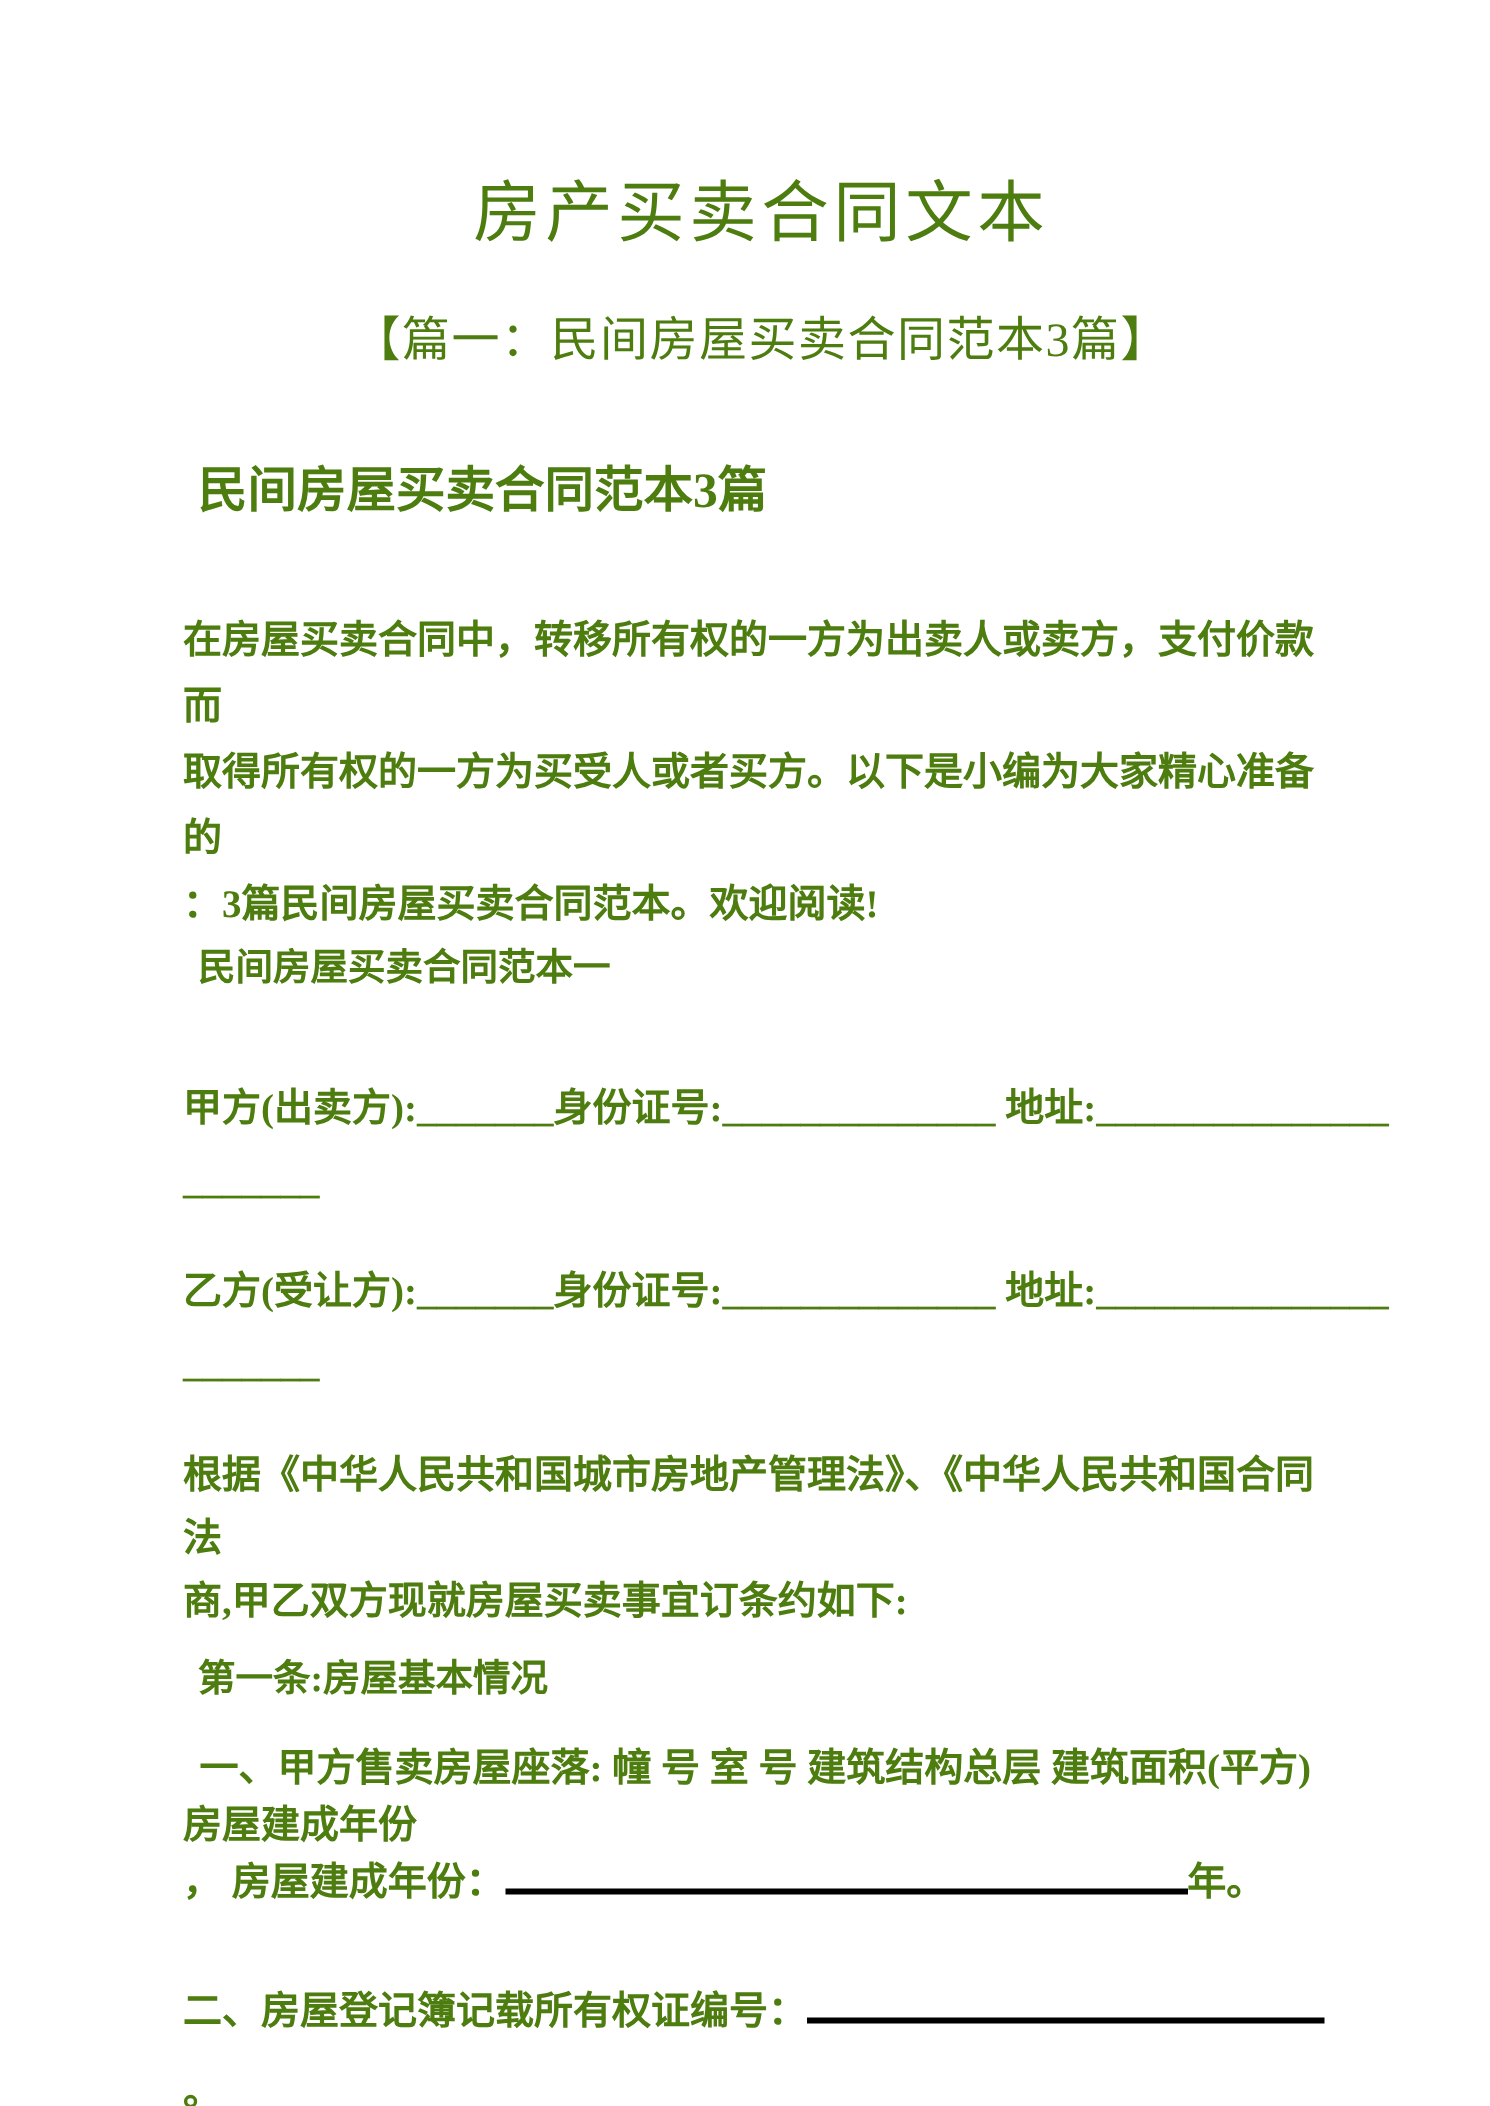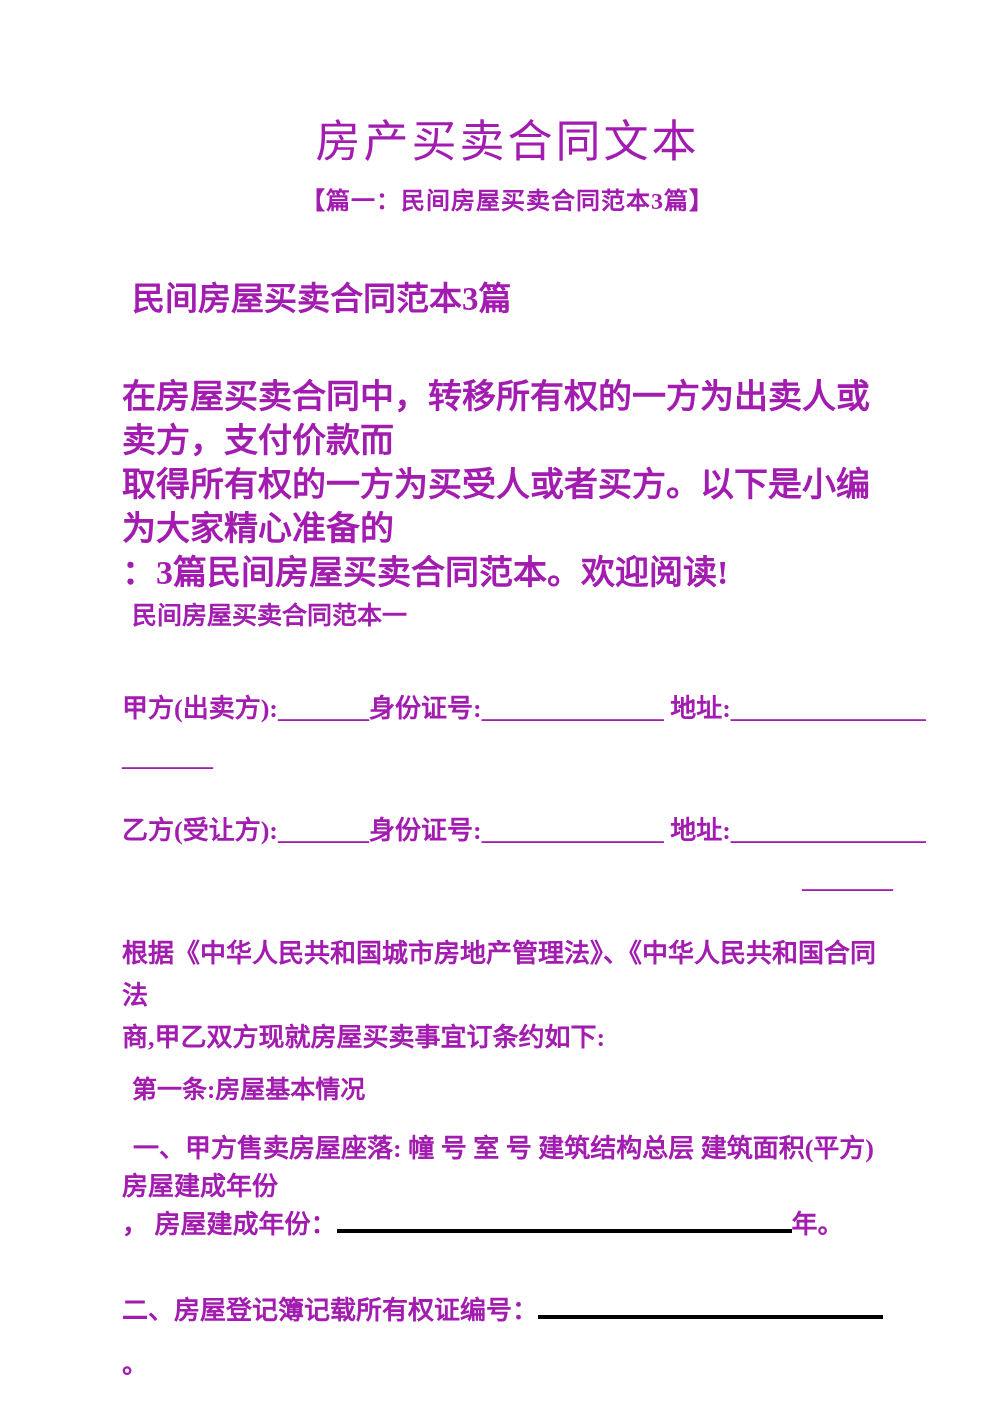--- a/index.html
+++ b/index.html
@@ -1,38 +1,38 @@
 <!DOCTYPE html>
 <html lang="zh-CN"><head>
 <meta charset="utf-8">
 <style>
   html,body{margin:0;padding:0;background:#ffffff;}
   .page{
     position:relative;
     width:993px;height:1404px;
     box-sizing:border-box;
     padding:120px 100px 0 122px;
-    background:#ffffff;color:#a21caf;
+    background:#ffffff;color:#4d7c0f;
     font-family:"Liberation Serif","DejaVu Serif",serif;
     overflow:hidden;
   }
   .title{
     font-size:45px;line-height:1;letter-spacing:3px;
     text-align:center;font-weight:500;
   }
   .subtitle{
-    margin-top:22px;font-size:24px;line-height:1.2;
-    text-align:center;font-weight:700;letter-spacing:1px;
+    margin-top:42px;font-size:32px;line-height:1.2;
+    text-align:center;font-weight:400;letter-spacing:1px;
   }
   .b{font-weight:bold;}
   .h-sub{margin-top:64px;padding-left:10px;font-size:33px;line-height:1.2;}
   .h-sub2{margin-top:6px;padding-left:10px;font-size:25px;line-height:1.2;}
-  .intro{margin-top:56px;font-size:34px;line-height:44px;}
+  .intro{margin-top:56px;font-size:26px;line-height:44px;}
   .party{margin-top:54px;font-size:26px;line-height:48px;white-space:nowrap;}
-  .party-b{margin-top:26px;text-align:right;}
+  .party-b{margin-top:26px;}
   .legal{margin-top:30px;font-size:26px;line-height:42px;}
   .article{margin-top:16px;padding-left:10px;font-size:25px;line-height:1.2;}
   .item1{margin-top:22px;font-size:26px;line-height:38px;}
   .item1 .first{padding-left:11px;margin-top:25px;}
   .item1 .nowrap{white-space:nowrap;}
   .item2{margin-top:46px;font-size:26px;line-height:42px;white-space:nowrap;}
   .period{margin-top:12px;font-size:26px;line-height:42px;}
   .blank{
     display:inline-block;
     border-bottom:4px solid #000000;

